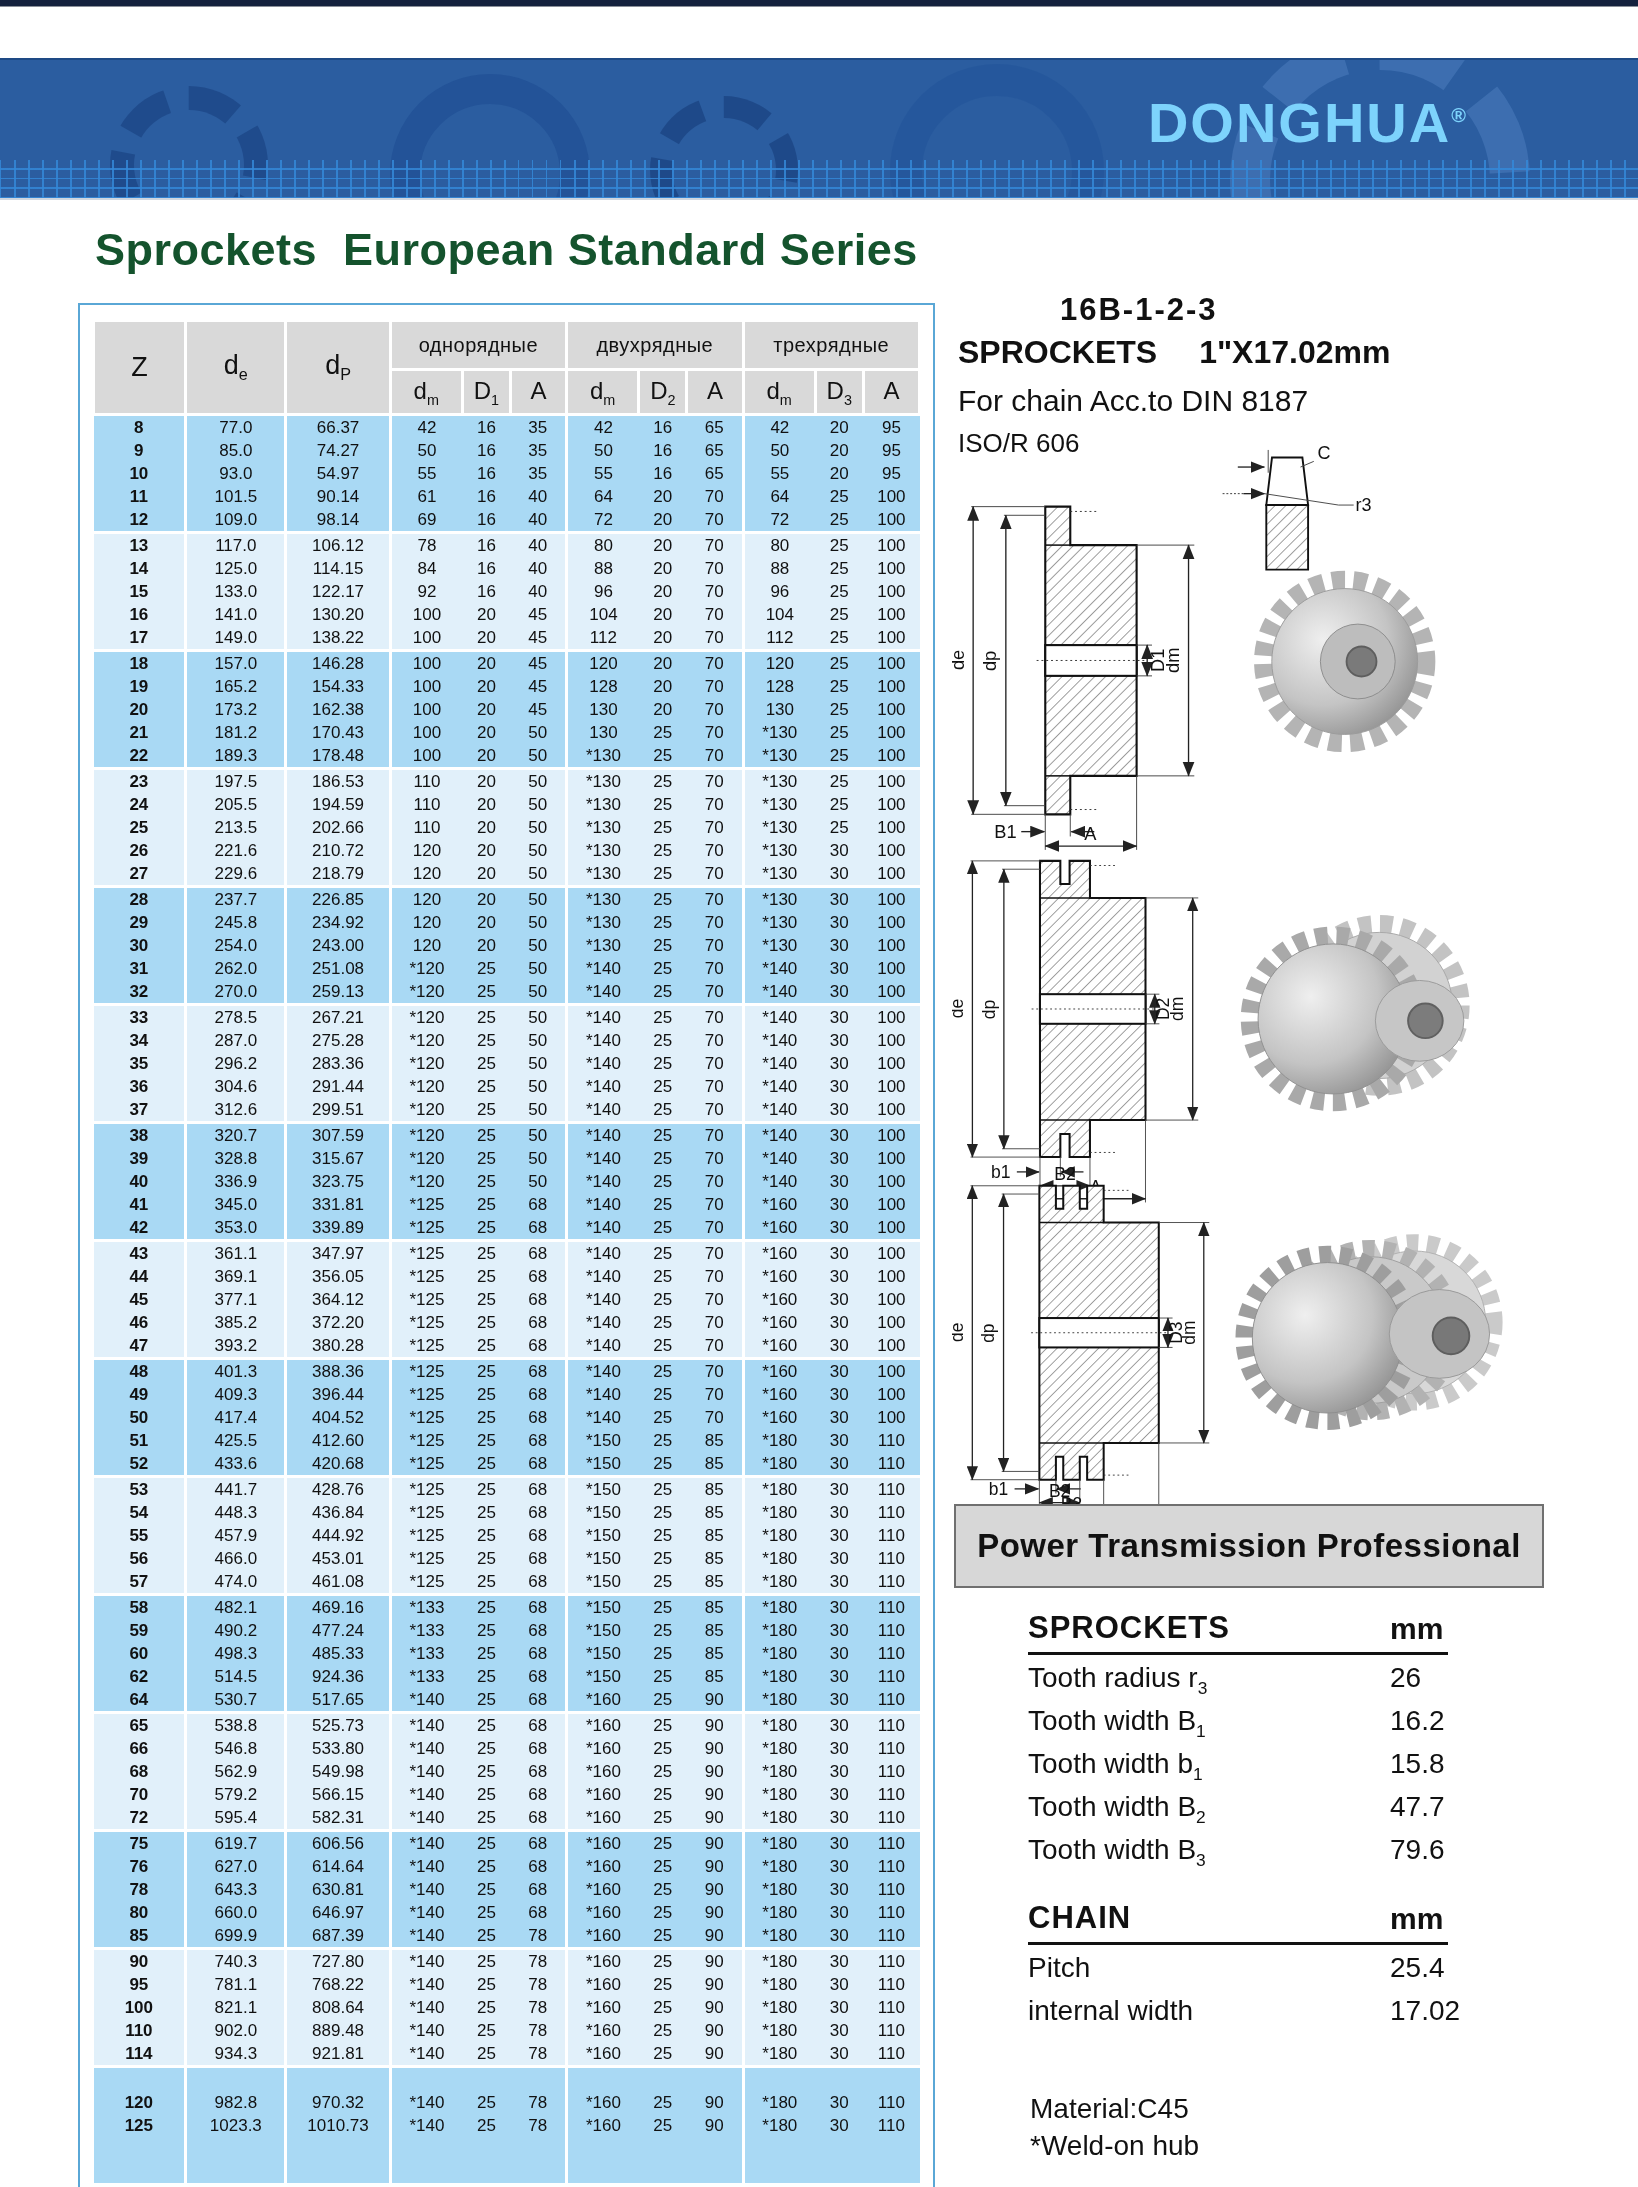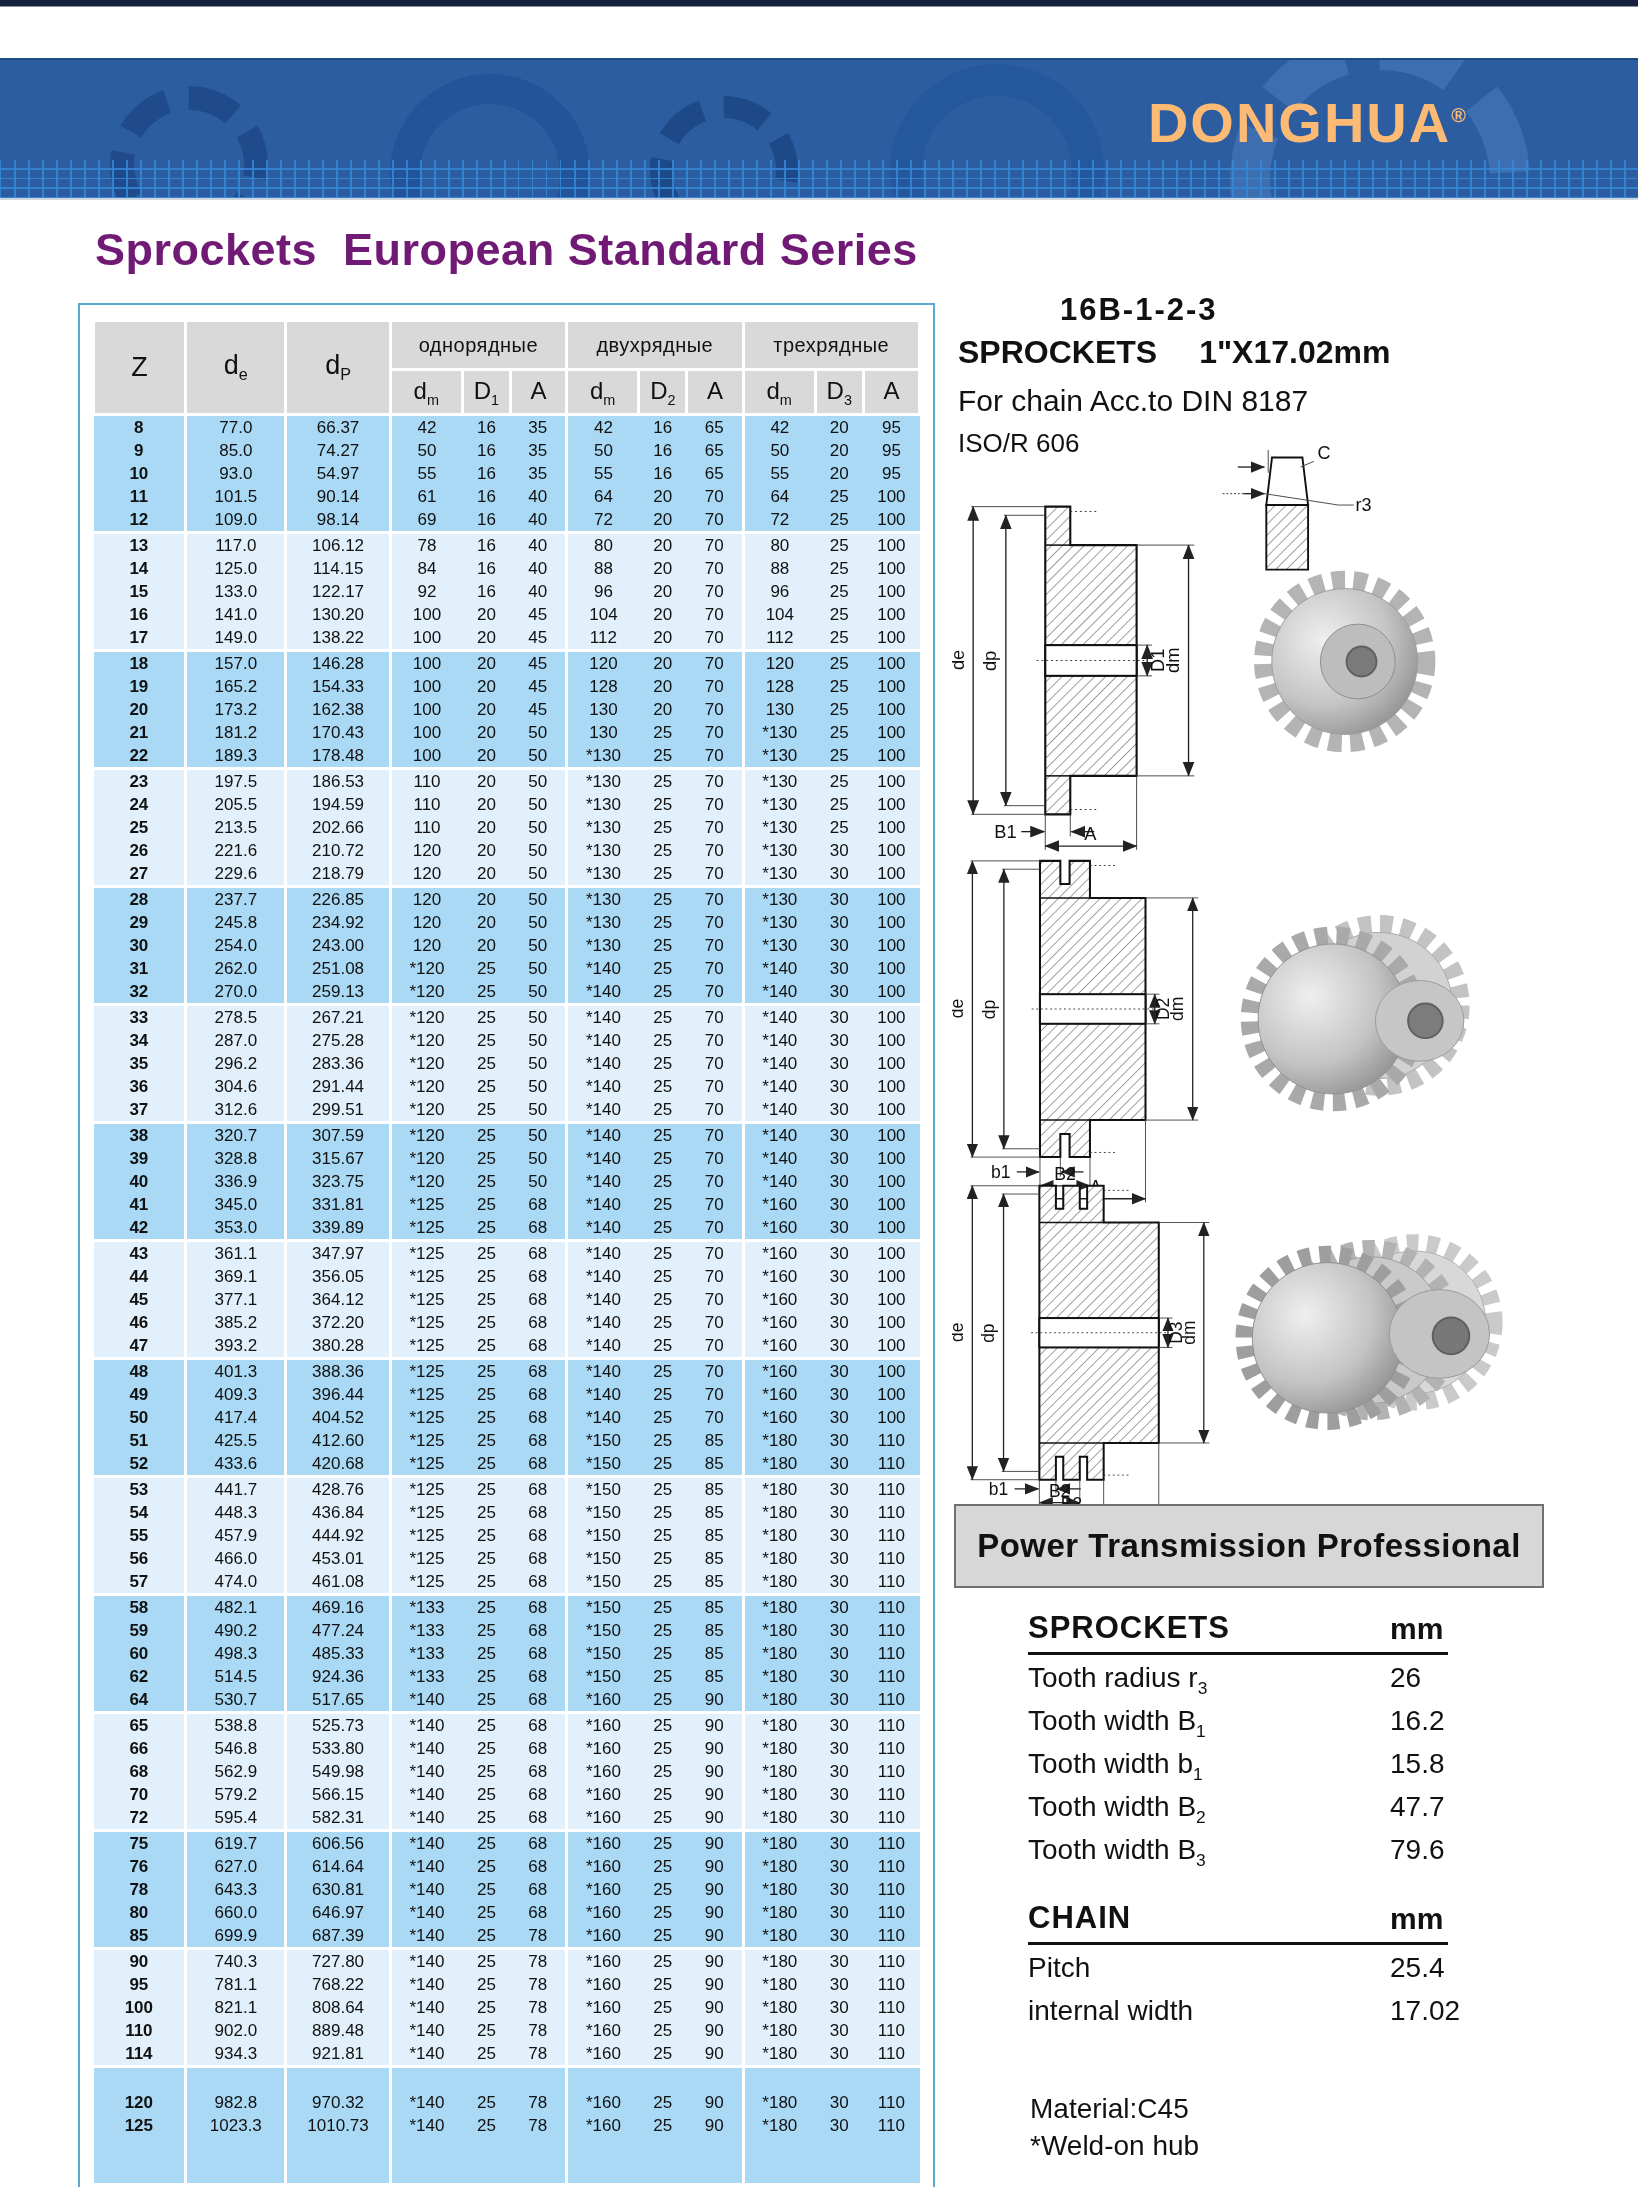--- a/index.html
+++ b/index.html
@@ -11,25 +11,25 @@
 
   
   .top-strip{position:absolute;left:0;top:0;width:1638px;height:6px;background:#14213d;border-bottom:1px solid #8a8f99}
   .banner{position:absolute;left:0;top:58px;width:1638px;height:138px;background:#2b5da0;overflow:hidden;border-top:2px solid #1e4a85;border-bottom:2px solid #cfd6df}
   .banner .ring{position:absolute;border-radius:50%}
   .banner .grid{position:absolute;left:0;right:0;bottom:0;height:38px;
     background-image:
       repeating-linear-gradient(90deg, rgba(52,136,216,.85) 0 1.5px, transparent 1.5px 14px),
       repeating-linear-gradient(0deg, rgba(52,136,216,.85) 0 1.5px, transparent 1.5px 9.5px);
   }
-  .brand{position:absolute;right:170px;top:30px;color:#fdba74;font-size:56px;font-weight:bold;letter-spacing:2px;white-space:nowrap}
+  .brand{position:absolute;right:170px;top:30px;color:#7dd3fc;font-size:56px;font-weight:bold;letter-spacing:2px;white-space:nowrap}
   .brand sup{font-size:20px;vertical-align:super}
 
   
-  .page-title{position:absolute;left:95px;top:224px;font-size:45px;font-weight:bold;color:#701a75;white-space:pre;letter-spacing:.5px}
+  .page-title{position:absolute;left:95px;top:224px;font-size:45px;font-weight:bold;color:#14532d;white-space:pre;letter-spacing:.5px}
 
   
   .table-wrap{position:absolute;left:78px;top:303px;width:857px;border:2px solid #5aa7d6;background:#fff;padding:14px 12px;box-sizing:border-box}
   table.sproc{border-collapse:collapse;table-layout:fixed;width:829px}
   table.sproc th,table.sproc td{padding:0;white-space:nowrap;text-align:center}
   table.sproc thead th{background:#d9d9d9;border:3px solid #fff}
   th.main{font-size:27px;font-weight:normal}
   th.main sub,th.sub sub{font-size:60%}
   th.grp{font-size:20px;font-weight:normal;height:46px;letter-spacing:.5px}
   th.sub{font-size:24px;font-weight:normal;height:42px}

